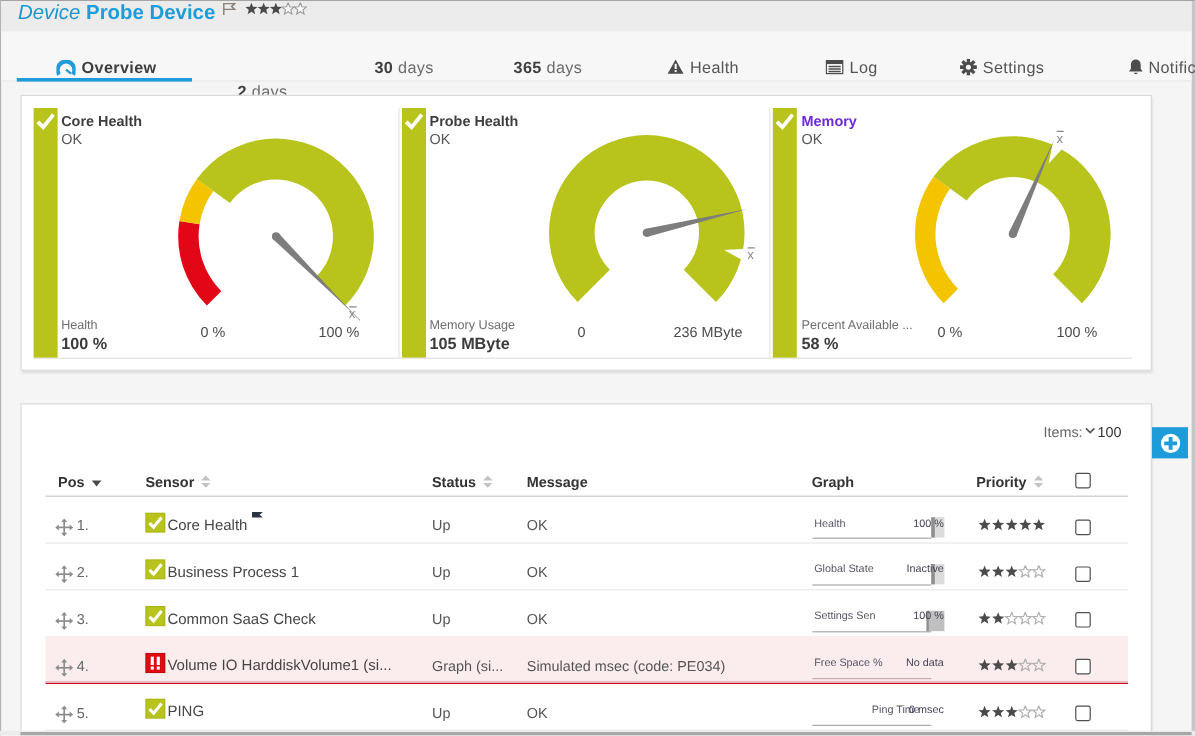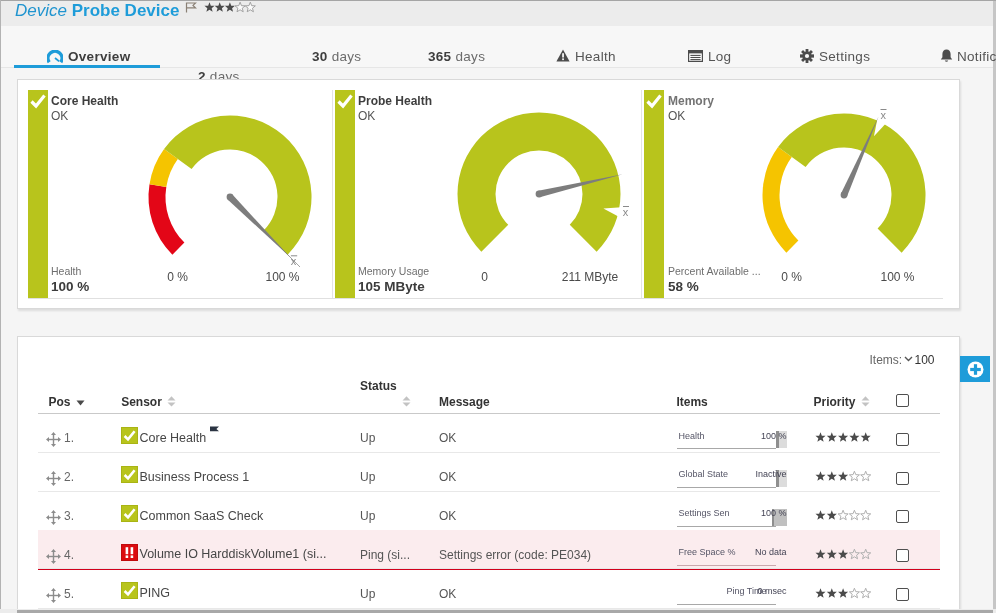--- a/index.html
+++ b/index.html
@@ -97,23 +97,23 @@
 <div class="abs" style="left:51px;top:265.5px;font-size:10.5px;color:#6e6e6e;">Health</div>
 <div class="abs" style="left:51px;top:279.8px;font-size:13.5px;font-weight:bold;color:#3c3c3c;">100&nbsp;%</div>
 <div class="abs cen" style="left:177.5px;top:271.4px;font-size:12px;color:#4a4a4a;">0 %</div>
 <div class="abs cen" style="left:282.5px;top:271.4px;font-size:12px;color:#4a4a4a;">100 %</div>
 
 <div class="abs" style="left:358px;top:95px;font-size:12px;font-weight:bold;color:#3e3e3e;">Probe Health</div>
 <div class="abs" style="left:358px;top:109.8px;font-size:12px;color:#555;">OK</div>
 <div class="abs" style="left:358px;top:265.5px;font-size:10.5px;color:#6e6e6e;">Memory Usage</div>
 <div class="abs" style="left:358px;top:279.8px;font-size:13.5px;font-weight:bold;color:#3c3c3c;">105 MByte</div>
 <div class="abs cen" style="left:484.5px;top:271.4px;font-size:12px;color:#4a4a4a;">0</div>
-<div class="abs cen" style="left:590px;top:271.4px;font-size:12px;color:#4a4a4a;">211 MByte</div>
-
-<div class="abs" style="left:668px;top:95px;font-size:12px;font-weight:bold;color:#737373;">Memory</div>
+<div class="abs cen" style="left:590px;top:271.4px;font-size:12px;color:#4a4a4a;">236 MByte</div>
+
+<div class="abs" style="left:668px;top:95px;font-size:12px;font-weight:bold;color:#6d28d9;">Memory</div>
 <div class="abs" style="left:668px;top:109.8px;font-size:12px;color:#555;">OK</div>
 <div class="abs" style="left:668px;top:265.5px;font-size:10.5px;color:#6e6e6e;">Percent Available ...</div>
 <div class="abs" style="left:668px;top:279.8px;font-size:13.5px;font-weight:bold;color:#3c3c3c;">58&nbsp;%</div>
 <div class="abs cen" style="left:791.5px;top:271.4px;font-size:12px;color:#4a4a4a;">0 %</div>
 <div class="abs cen" style="left:897.5px;top:271.4px;font-size:12px;color:#4a4a4a;">100 %</div>
 
 <svg class="abs" style="left:119.8px;top:86.5px;" width="220" height="220" viewBox="0 0 220 220">
 <path d="M52.37,167.63 A81.5,81.5 0 0 1 29.50,97.25 L46.29,99.91 A64.5,64.5 0 0 0 64.39,155.61 Z" fill="#e30617"></path>
 <path d="M29.50,97.25 A81.5,81.5 0 0 1 44.07,62.10 L57.82,72.09 A64.5,64.5 0 0 0 46.29,99.91 Z" fill="#f5c400"></path>
 <path d="M44.07,62.10 A81.5,81.5 0 1 1 167.63,167.63 L143.59,143.59 A47.5,47.5 0 1 0 71.57,82.08 Z" fill="#b8c41c"></path>
@@ -158,27 +158,27 @@
 
 <div class="abs" style="left:48.4px;top:396.1px;font-size:12px;font-weight:bold;color:#333;">Pos</div>
 <svg class="abs" style="left:75.5px;top:400.3px;" width="9" height="6" viewBox="0 0 9 6">
     <path d="M0.5,0.5 L8.5,0.5 L4.5,5.5 Z" fill="#4a4a4a"></path>
   </svg>
 <div class="abs" style="left:121.2px;top:396.1px;font-size:12px;font-weight:bold;color:#333;">Sensor</div>
 <svg class="abs" style="left:166.5px;top:396.3px;" width="9" height="11" viewBox="0 0 9 11">
     <path d="M0.5,4.4 L8.5,4.4 L4.5,0.3 Z" fill="#c3c3c3"></path>
     <path d="M0.5,6.4 L8.5,6.4 L4.5,10.5 Z" fill="#c3c3c3"></path>
   </svg>
-<div class="abs" style="left:360px;top:380px;font-size:12px;font-weight:bold;color:#333;">Status</div>
+<div class="abs" style="left:360px;top:396px;font-size:12px;font-weight:bold;color:#333;">Status</div>
 <svg class="abs" style="left:402px;top:396.3px;" width="9" height="11" viewBox="0 0 9 11">
     <path d="M0.5,4.4 L8.5,4.4 L4.5,0.3 Z" fill="#c3c3c3"></path>
     <path d="M0.5,6.4 L8.5,6.4 L4.5,10.5 Z" fill="#c3c3c3"></path>
   </svg>
 <div class="abs" style="left:439px;top:396.1px;font-size:12px;font-weight:bold;color:#333;">Message</div>
-<div class="abs" style="left:676.4px;top:396.1px;font-size:12px;font-weight:bold;color:#333;">Items</div>
+<div class="abs" style="left:676.4px;top:396.1px;font-size:12px;font-weight:bold;color:#333;">Graph</div>
 <div class="abs" style="left:813.5px;top:396.1px;font-size:12px;font-weight:bold;color:#333;">Priority</div>
 <svg class="abs" style="left:861px;top:396.3px;" width="9" height="11" viewBox="0 0 9 11">
     <path d="M0.5,4.4 L8.5,4.4 L4.5,0.3 Z" fill="#c3c3c3"></path>
     <path d="M0.5,6.4 L8.5,6.4 L4.5,10.5 Z" fill="#c3c3c3"></path>
   </svg>
 <div class="abs" style="left:895.5px;top:393.5px;width:11px;height:11px;border:1.5px solid #4f4f4f;border-radius:2px;background:#fff;"></div>
 <div class="abs" style="left:38px;top:412.5px;width:902px;height:1px;background:#c9c9c9;"></div>
 <svg class="abs" style="left:46px;top:432.3px;" width="15" height="15" viewBox="0 0 15 15">
 <g fill="#8c8c8c">
       <path d="M7.5,0 L10,3 L5,3 Z"></path>
@@ -291,22 +291,22 @@
   </svg>
 <div class="abs" style="left:64px;top:548.7px;font-size:12px;color:#666;">4.</div>
 <svg class="abs" style="left:120.5px;top:543.5px;" width="17" height="17" viewBox="0 0 17 17">
 <rect x="0.5" y="0.5" width="16" height="16" fill="#dc0c10" stroke="#c00b0e" stroke-width="1"></rect>
 <rect x="4.6" y="3.2" width="2.6" height="7" fill="#fff"></rect>
     <rect x="9.6" y="3.2" width="2.6" height="7" fill="#fff"></rect>
 <rect x="4.6" y="11.4" width="2.6" height="2.6" fill="#fff"></rect>
     <rect x="9.6" y="11.4" width="2.6" height="2.6" fill="#fff"></rect>
   </svg>
 <div class="abs" style="left:139.5px;top:548.4px;font-size:12.5px;color:#464646;">Volume IO HarddiskVolume1 (si...</div>
-<div class="abs" style="left:360px;top:548.7px;font-size:12px;color:#555;">Ping (si...</div>
-<div class="abs" style="left:439px;top:548.7px;font-size:12px;color:#555;">Settings error (code: PE034)</div>
+<div class="abs" style="left:360px;top:548.7px;font-size:12px;color:#555;">Graph (si...</div>
+<div class="abs" style="left:439px;top:548.7px;font-size:12px;color:#555;">Simulated msec (code: PE034)</div>
 <div class="abs" style="left:677px;top:564.7px;width:98.5px;height:1px;background:#c9a8ad;"></div>
 <div class="abs" style="left:678.5px;top:548.2px;font-size:9px;color:#556;">Free Space %</div>
 <div class="abs" style="left:786.5px;top:548.2px;font-size:9px;color:#445;transform:translateX(-100%);">No data</div>
 <svg class="abs" style="left:814.5px;top:548.8px;" width="57" height="11" viewBox="0 0 57 11">
     <path transform="translate(0.0,0)" d="M5.5,0.2 L6.85,3.64 L10.54,3.86 L7.69,6.21 L8.62,9.79 L5.5,7.8 L2.38,9.79 L3.31,6.21 L0.46,3.86 L4.15,3.64 Z" fill="#4b4b4b"></path>
     <path transform="translate(11.3,0)" d="M5.5,0.2 L6.85,3.64 L10.54,3.86 L7.69,6.21 L8.62,9.79 L5.5,7.8 L2.38,9.79 L3.31,6.21 L0.46,3.86 L4.15,3.64 Z" fill="#4b4b4b"></path>
     <path transform="translate(22.6,0)" d="M5.5,0.2 L6.85,3.64 L10.54,3.86 L7.69,6.21 L8.62,9.79 L5.5,7.8 L2.38,9.79 L3.31,6.21 L0.46,3.86 L4.15,3.64 Z" fill="#4b4b4b"></path>
     <path transform="translate(33.9,0)" d="M5.5,0.2 L6.85,3.64 L10.54,3.86 L7.69,6.21 L8.62,9.79 L5.5,7.8 L2.38,9.79 L3.31,6.21 L0.46,3.86 L4.15,3.64 Z" fill="none" stroke="#b0b0b0" stroke-width="1"></path>
     <path transform="translate(45.2,0)" d="M5.5,0.2 L6.85,3.64 L10.54,3.86 L7.69,6.21 L8.62,9.79 L5.5,7.8 L2.38,9.79 L3.31,6.21 L0.46,3.86 L4.15,3.64 Z" fill="none" stroke="#b0b0b0" stroke-width="1"></path>
   </svg>

